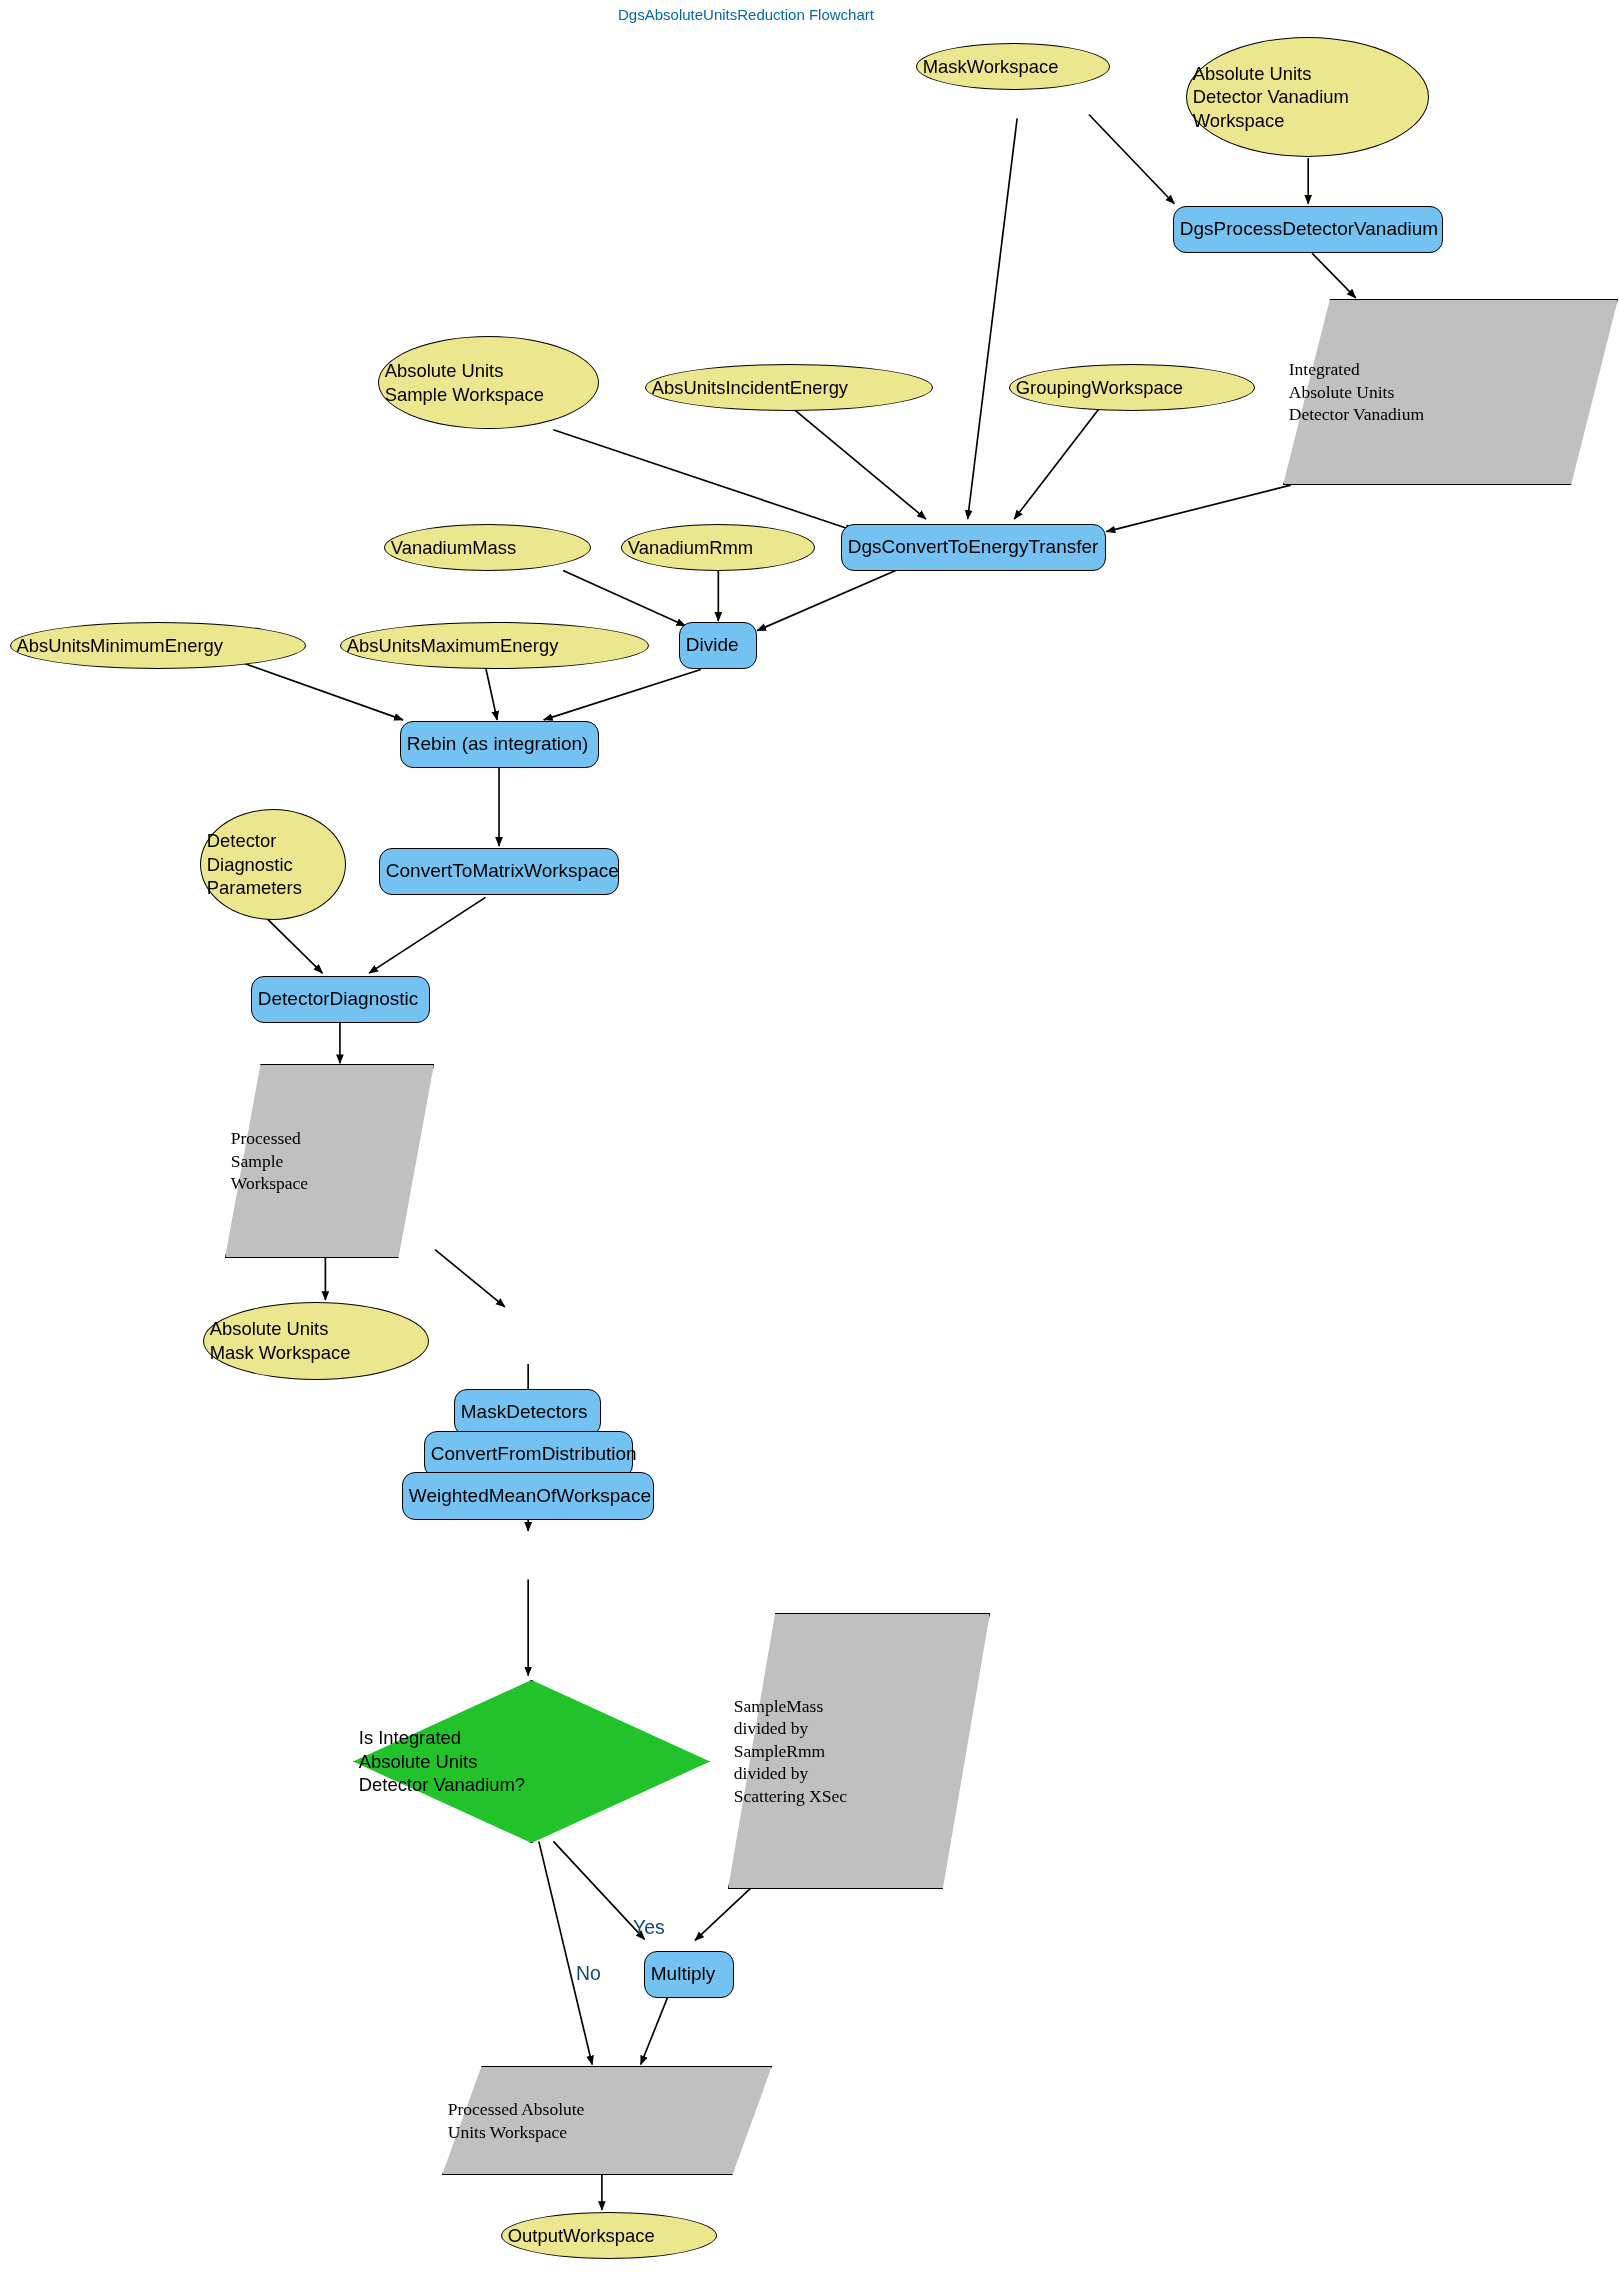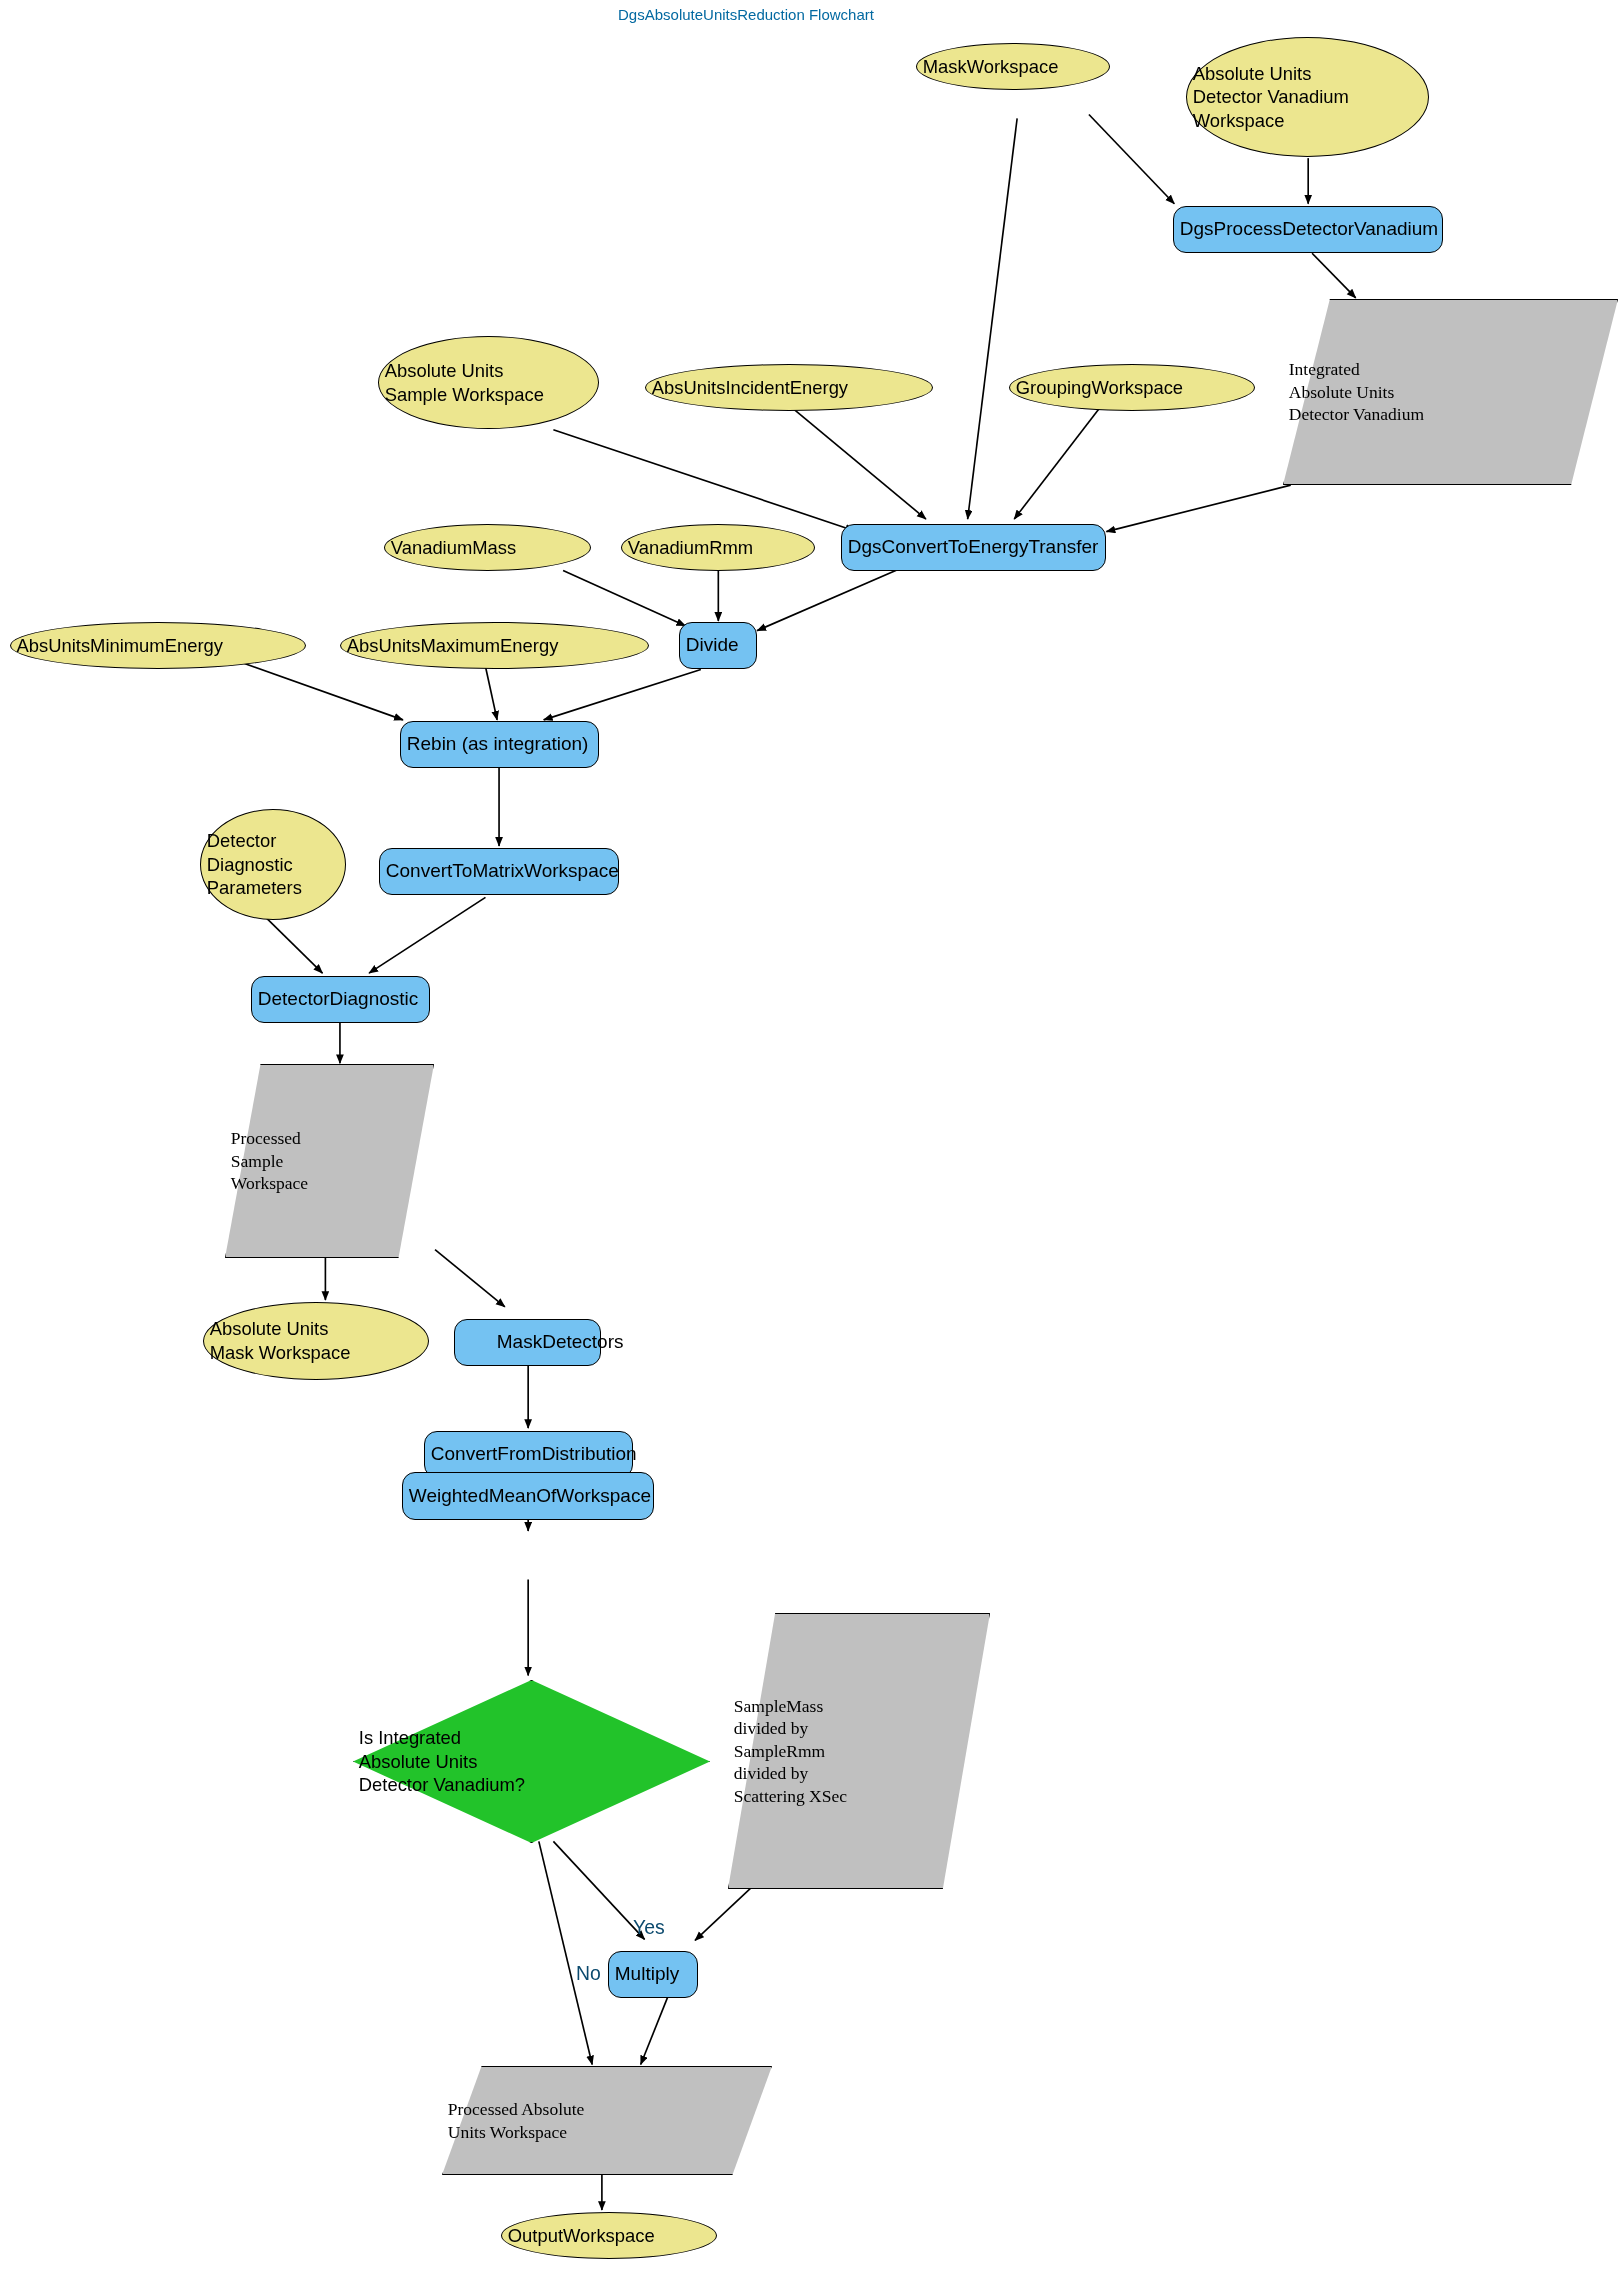--- a/index.html
+++ b/index.html
@@ -259,21 +259,21 @@
     <span class="lbl">Processed
 Sample
 Workspace</span>
   </div>
 
   <div class="node n-ellipse" style="left:203px; top:1302px; width:226px; height:78px; white-space:pre-line;">
     <span class="lbl">Absolute Units
 Mask Workspace</span>
   </div>
 
-  <div class="node n-proc" style="left:454px; top:1319px; width:147px; height:47px;padding-left:36px;">
+  <div class="node n-proc" style="left:454px; top:1389px; width:147px; height:47px;">
     <span class="lbl">MaskDetectors</span>
   </div>
 
   <div class="node n-proc" style="left:424px; top:1431px; width:209px; height:47px;">
     <span class="lbl">ConvertFromDistribution</span>
   </div>
 
   <div class="node n-proc" style="left:402px; top:1472px; width:252px; height:48px;">
     <span class="lbl">WeightedMeanOfWorkspace</span>
   </div>
@@ -287,21 +287,21 @@
 
   <div class="node n-para" style="left:728px; top:1613px; width:262px; height:276px; white-space:pre-line;">
     <span class="shape" style="clip-path: polygon(18% 0%, 100% 0%, 82% 100%, 0% 100%);"></span>
     <span class="lbl">SampleMass
 divided by
 SampleRmm
 divided by
 Scattering XSec</span>
   </div>
 
-  <div class="node n-proc" style="left:608px; top:1951px; width:90px; height:47px;">
+  <div class="node n-proc" style="left:644px; top:1951px; width:90px; height:47px;">
     <span class="lbl">Multiply</span>
   </div>
 
   <div class="node n-para" style="left:442px; top:2066px; width:330px; height:109px; white-space:pre-line;">
     <span class="shape" style="clip-path: polygon(12% 0%, 100% 0%, 88% 100%, 0% 100%);"></span>
     <span class="lbl">Processed Absolute
 Units Workspace</span>
   </div>
 
   <div class="node n-ellipse" style="left:501px; top:2212px; width:216px; height:47px;">

